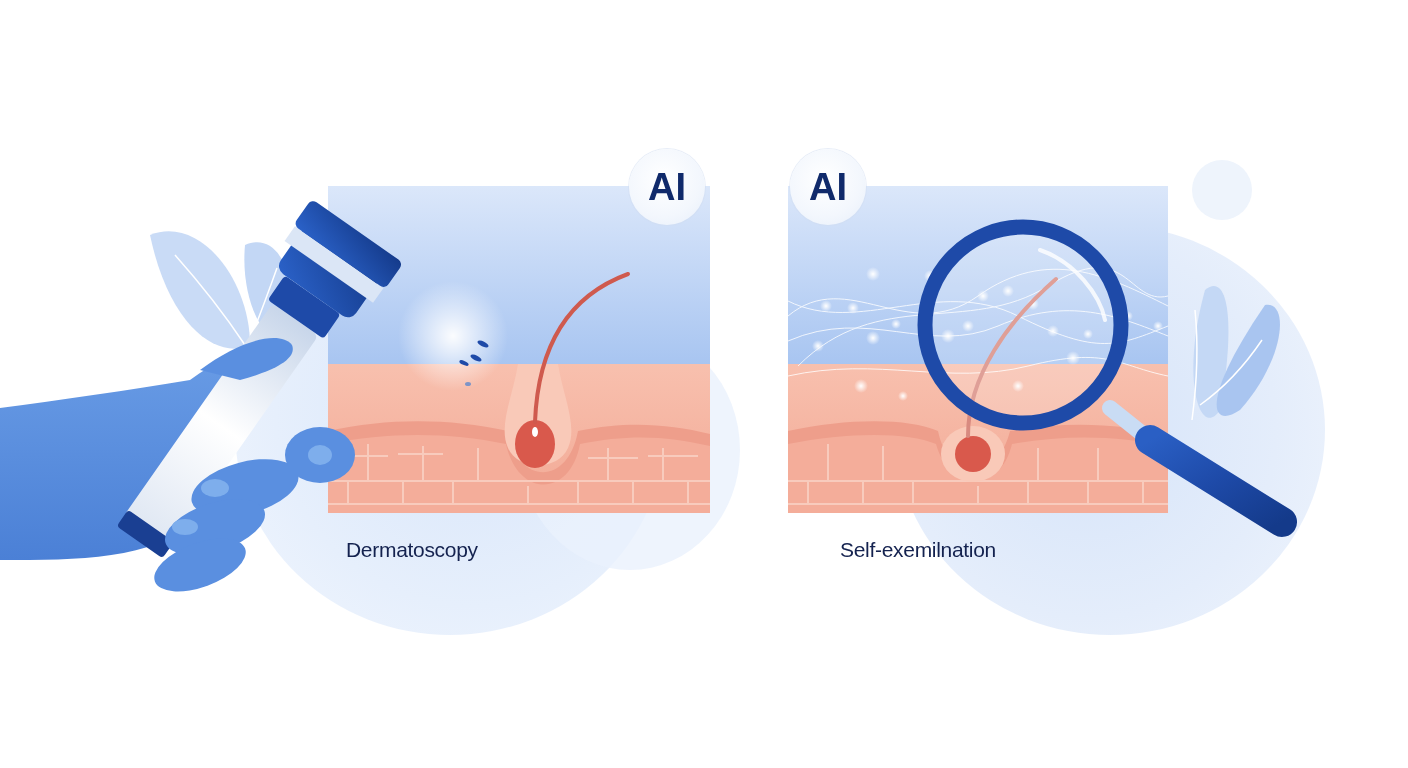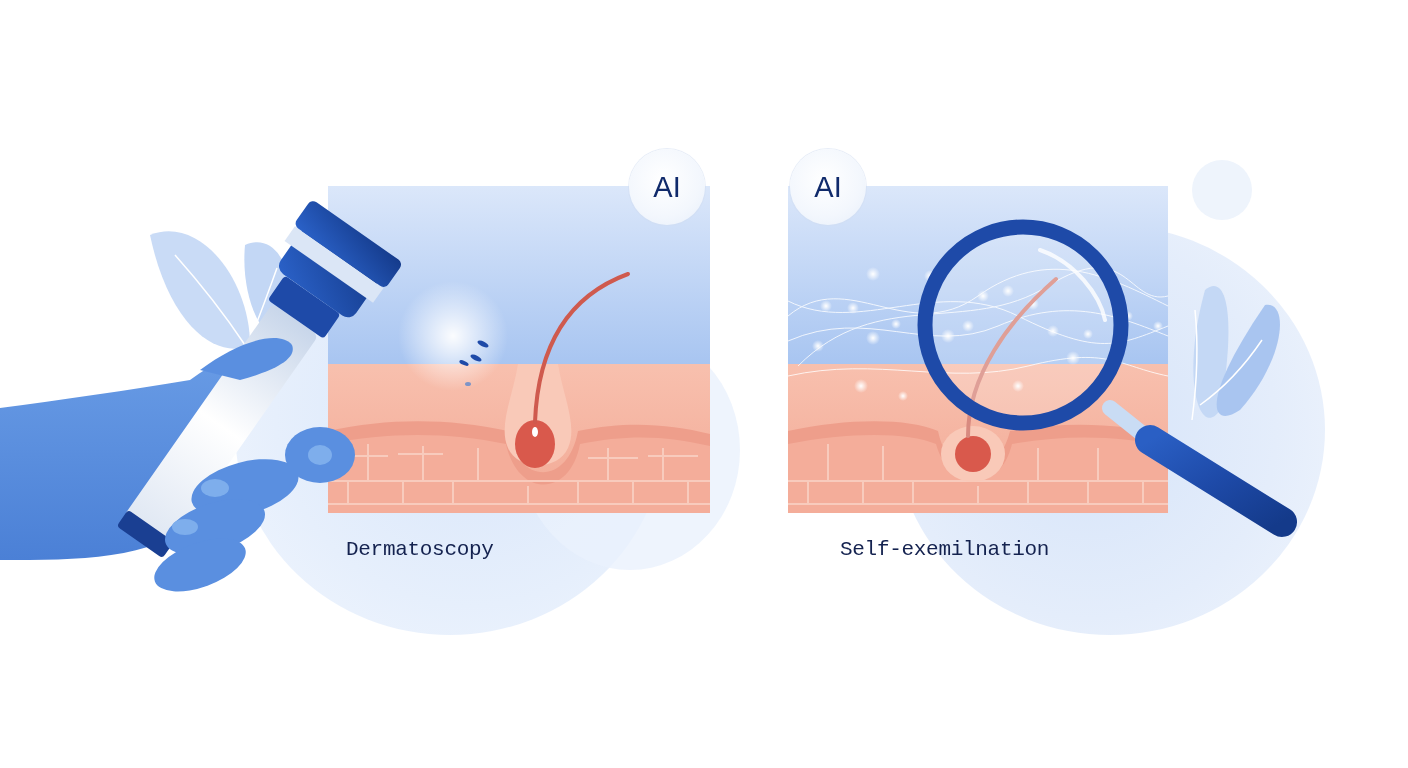--- a/index.html
+++ b/index.html
@@ -12,26 +12,26 @@
   .blob { position: absolute; border-radius: 50%; }
   .panel {
     position: absolute; overflow: hidden;
     width: 382px; height: 327px; top: 186px;
   }
   .panel svg { display: block; }
   .badge {
     position: absolute; width: 76px; height: 76px; border-radius: 50%;
     background: radial-gradient(circle at 45% 40%, #ffffff 0%, #f3f7fd 60%, #e6eefa 100%);
     display: flex; align-items: center; justify-content: center;
-    color: #102a6b; font-weight: normal; font-size: 29px; letter-spacing: 0px;
+    color: #102a6b; font-weight: bold; font-size: 38px; letter-spacing: 0px;
     box-shadow: 0 0 0 1px rgba(210,222,242,0.5);
   }
   .caption {
     position: absolute; color: #14224f; font-size: 21px;
-    font-family: Liberation Mono, monospace; letter-spacing: -0.3px;
+    font-family: Liberation Sans, sans-serif; letter-spacing: -0.3px;
   }
   .overlay { position: absolute; inset: 0; pointer-events: none; }
 </style>
 </head>
 <body>
 
 <div class="stage">
 
   <div class="blob" style="left:235px; top:225px; width:430px; height:410px; background:radial-gradient(circle at 55% 45%, #d9e6fa 0%, #e6effc 60%, #f1f6fe 100%);"></div>
   <div class="blob" style="left:520px; top:330px; width:220px; height:240px; background:#eaf1fc; opacity:0.8;"></div>

